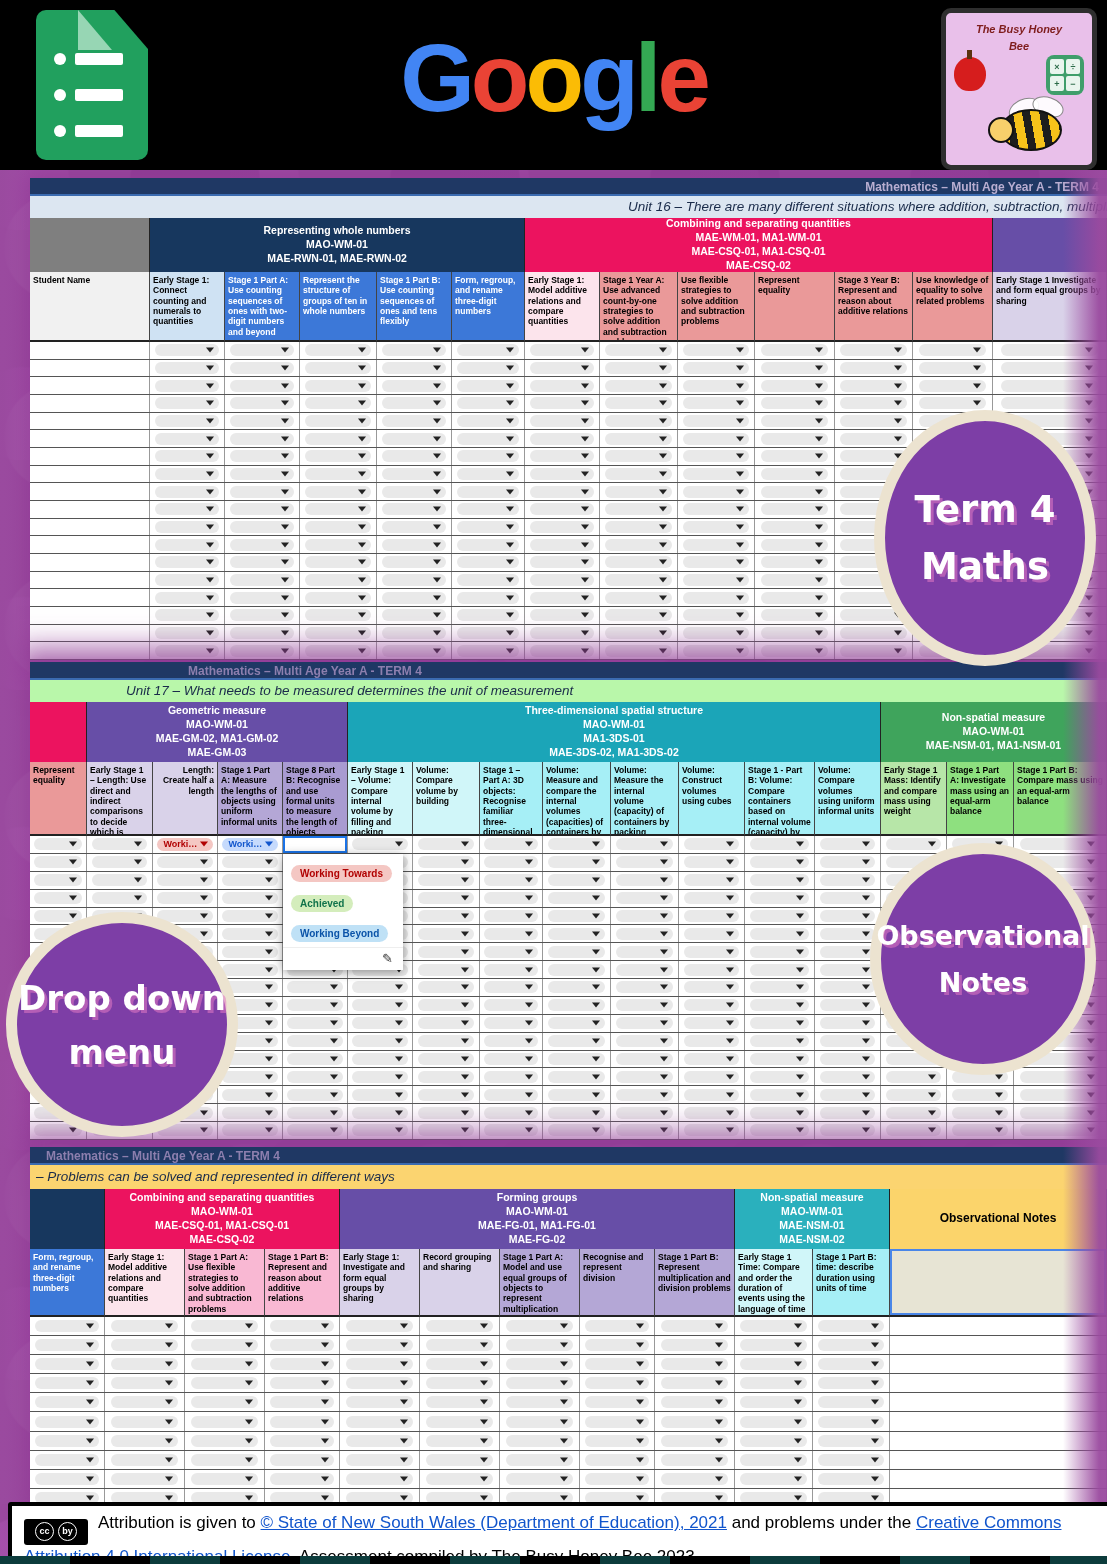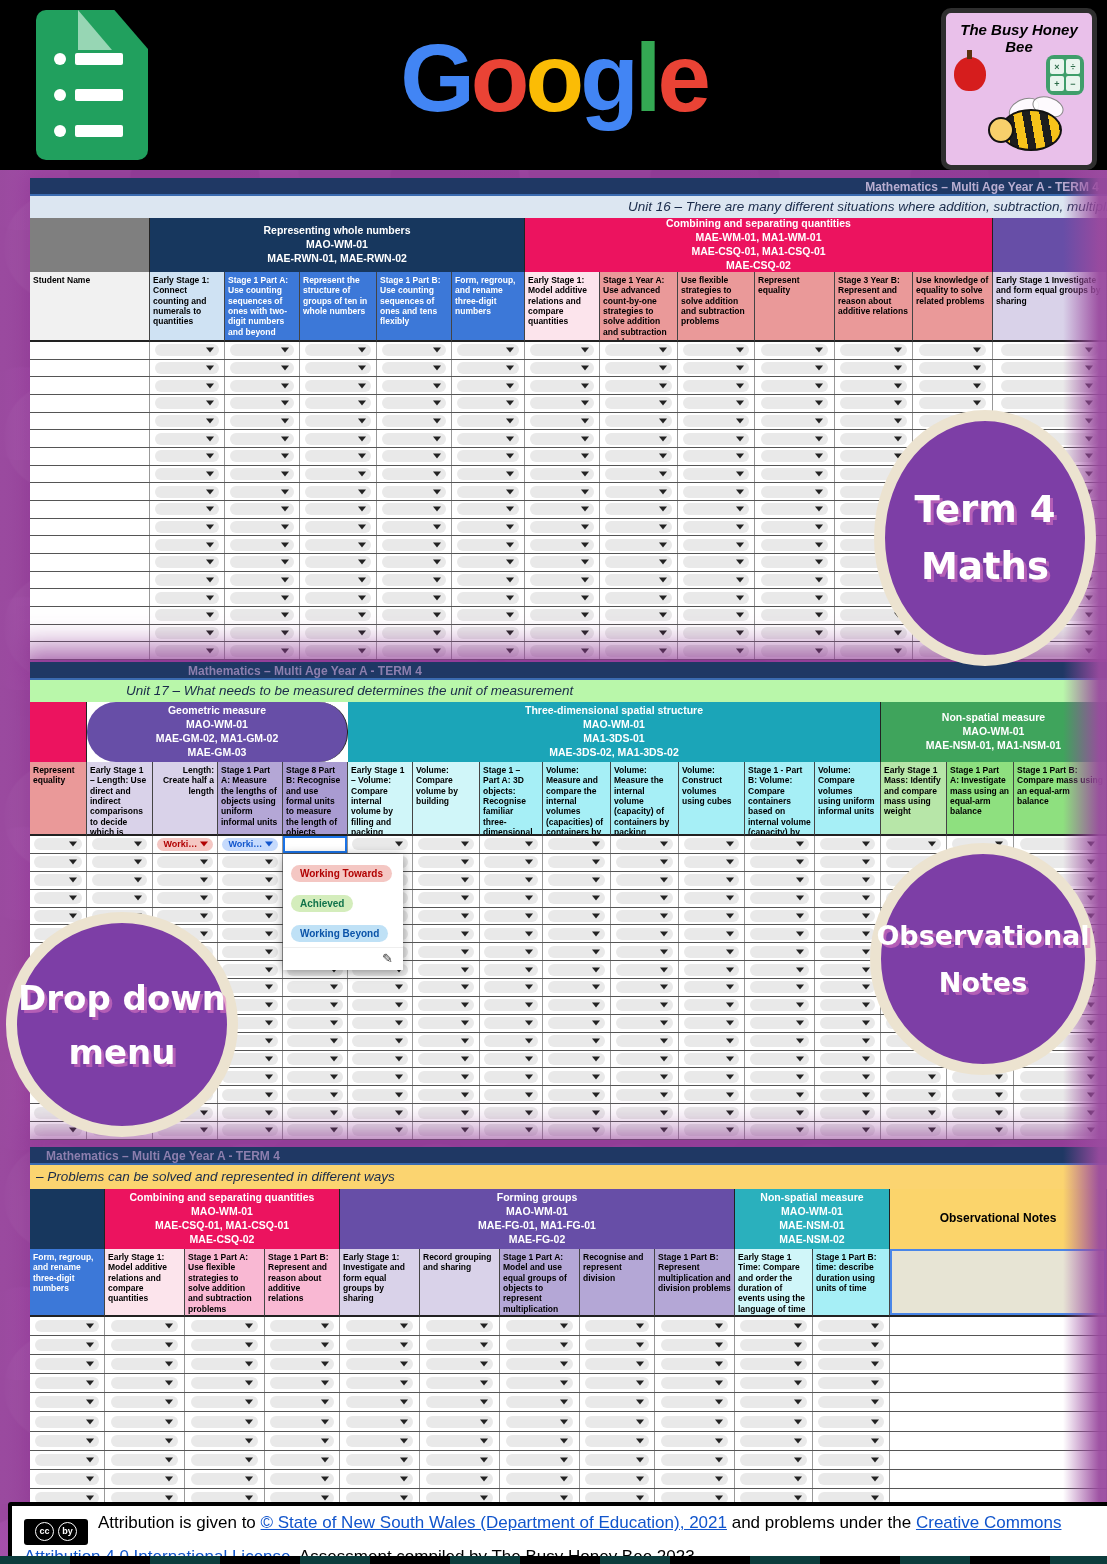--- a/index.html
+++ b/index.html
@@ -19,21 +19,21 @@
   .forms-fold{position:absolute;left:78px;top:10px;width:34px;height:40px;background:#97d6b4;
     clip-path:polygon(0 0,100% 100%,0 100%);}
   .forms-line{position:absolute;left:18px;height:13px;display:flex;align-items:center;gap:9px;}
   .forms-dot{width:12px;height:12px;border-radius:50%;background:#fff;}
   .forms-bar{width:48px;height:12px;background:#fff;border-radius:2px;}
   .google-logo{position:absolute;left:0;right:0;top:28px;text-align:center;
     font-weight:bold;font-size:96px;letter-spacing:-4px;line-height:100px;}
   .bee-box{position:absolute;right:10px;top:8px;width:146px;height:152px;background:#e9c0ea;
     border:5px solid #2e2e2e;border-radius:10px;overflow:hidden;}
   .bee-title{margin-top:8px;text-align:center;font-weight:bold;font-style:italic;
-    font-size:15px;line-height:17px;color:#000000;}
+    font-size:11px;line-height:17px;color:#7f1d1d;}
   .apple{position:absolute;left:8px;top:44px;width:32px;height:34px;background:#d61d1d;border-radius:50% 50% 46% 46%;}
   .apple:before{content:"";position:absolute;left:13px;top:-7px;width:5px;height:9px;background:#5b3310;}
   .calc{position:absolute;right:8px;top:42px;width:38px;height:40px;background:#3f9e6b;border-radius:8px;
     display:grid;grid-template-columns:1fr 1fr;gap:2px;padding:4px;box-sizing:border-box;}
   .calc span{background:#e9f5ee;color:#2c6b49;font-size:9px;font-weight:bold;
     display:flex;align-items:center;justify-content:center;border-radius:2px;}
   .bee-body{position:absolute;left:54px;top:96px;width:58px;height:38px;border-radius:50%;
     background:repeating-linear-gradient(80deg,#f6c21a 0 9px,#1d1d1d 9px 17px);border:2px solid #111;}
   .bee-wing{position:absolute;width:30px;height:18px;background:rgba(255,255,255,0.92);
     border:1px solid #888;border-radius:50%;}
@@ -1310,21 +1310,21 @@
             </div>
           </div>
         </div>
       </div>
     </div>
   <div class="sheet" id="sheet2">
       <div class="sheet-title">Mathematics – Multi Age Year A  - TERM 4</div>
       <div class="unit-bar" style="background: rgb(185, 247, 170);">Unit 17 – What needs to be measured determines the unit of measurement</div>
       <div class="group-row">
         <div class="group-cell" style="width: 57px; background: rgb(236, 19, 95);"></div>
-        <div class="group-cell" style="width: 261px; background: rgb(103, 78, 167); border-radius: 29px;">Geometric measure
+        <div class="group-cell" style="width: 261px; background: rgb(103, 78, 167);">Geometric measure
 MAO-WM-01
 MAE-GM-02, MA1-GM-02
 MAE-GM-03</div>
         <div class="group-cell" style="width: 533px; background: rgb(27, 165, 184);">Three-dimensional spatial structure
 MAO-WM-01
 MA1-3DS-01
 MAE-3DS-02, MA1-3DS-02</div>
         <div class="group-cell" style="width: 226px; background: rgb(63, 164, 92);">Non-spatial measure
 MAO-WM-01
 MAE-NSM-01, MA1-NSM-01</div>

